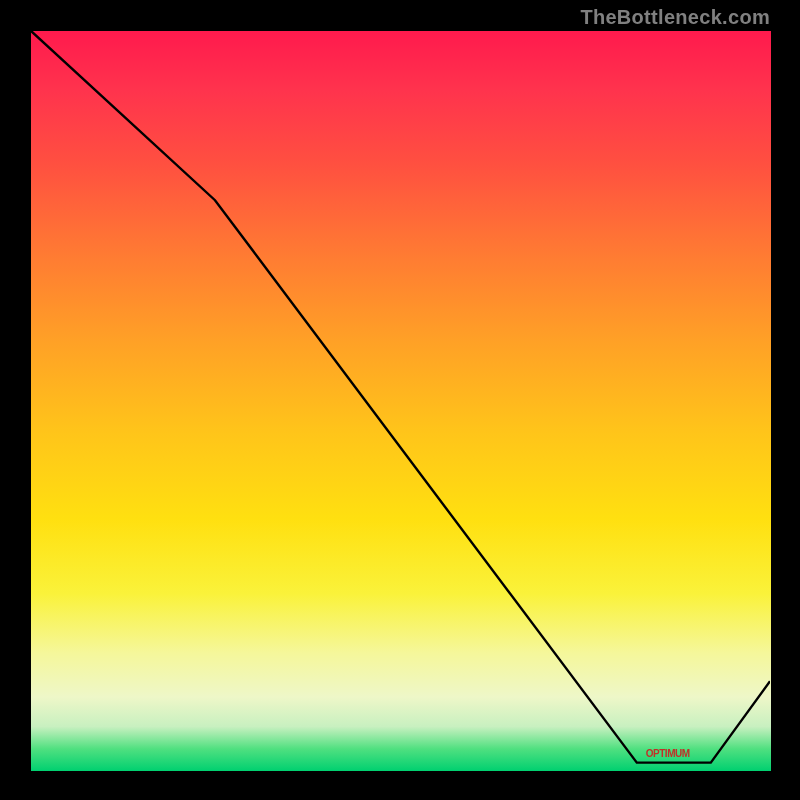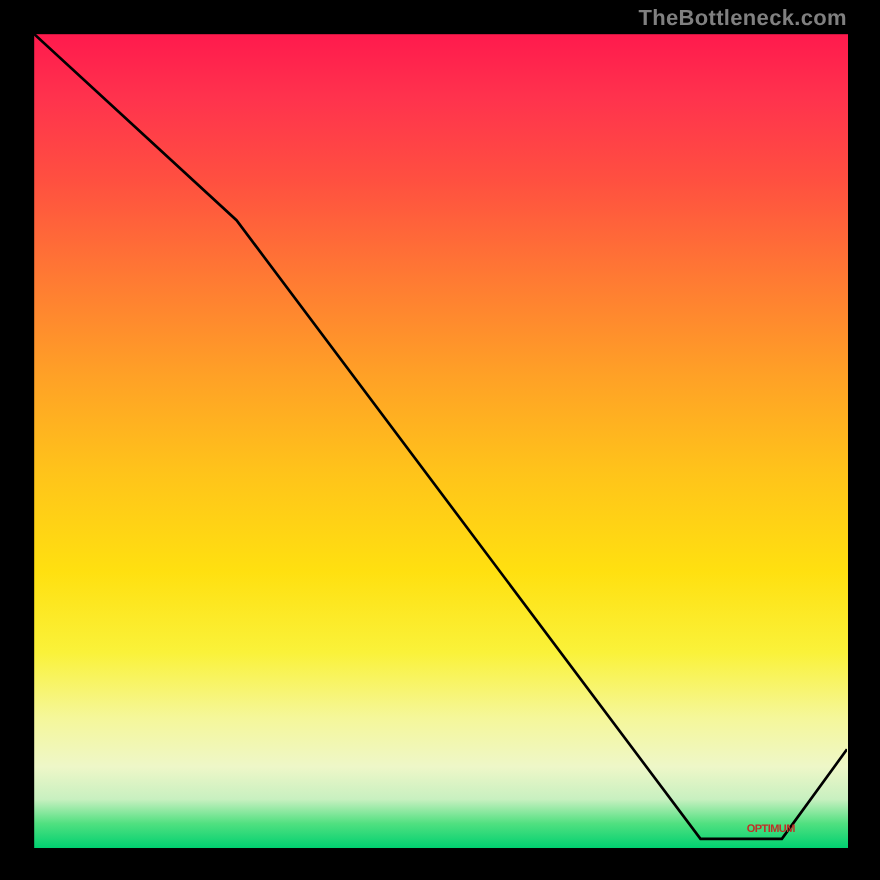--- a/index.html
+++ b/index.html
@@ -28,14 +28,14 @@
 <body>
 
 <div class="wrap">
   <div class="plot"></div>
   <div class="attrib">TheBottleneck.com</div>
 
   <svg class="line" viewBox="0 0 740 740" preserveAspectRatio="none">
     <path id="curve" d="M 0.0 0.0 L 185.0 170.2 L 606.8 732.6 L 680.8 732.6 L 740.0 651.2" fill="none" stroke="#000" stroke-width="2.4"></path>
   </svg>
 
-  <div class="marker" id="marker" style="left: 645.8px; top: 748px; margin-left: 33px;">OPTIMUM</div>
+  <div class="marker" id="marker" style="left: 645.8px; top: 748px;">OPTIMUM</div>
 </div>
 
 </body></html>

